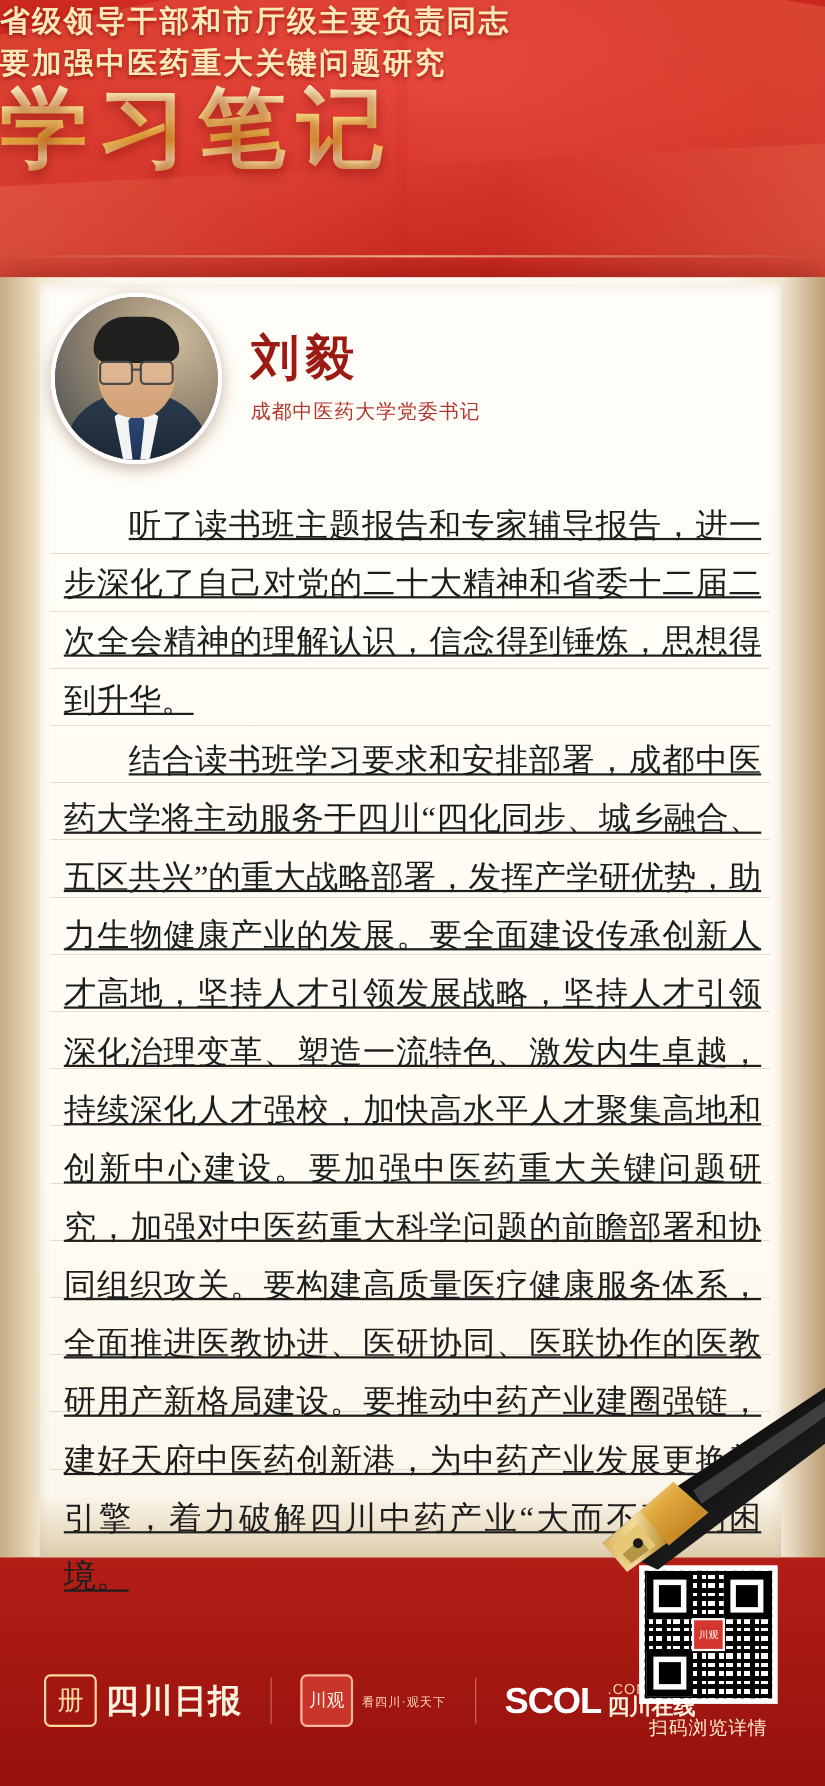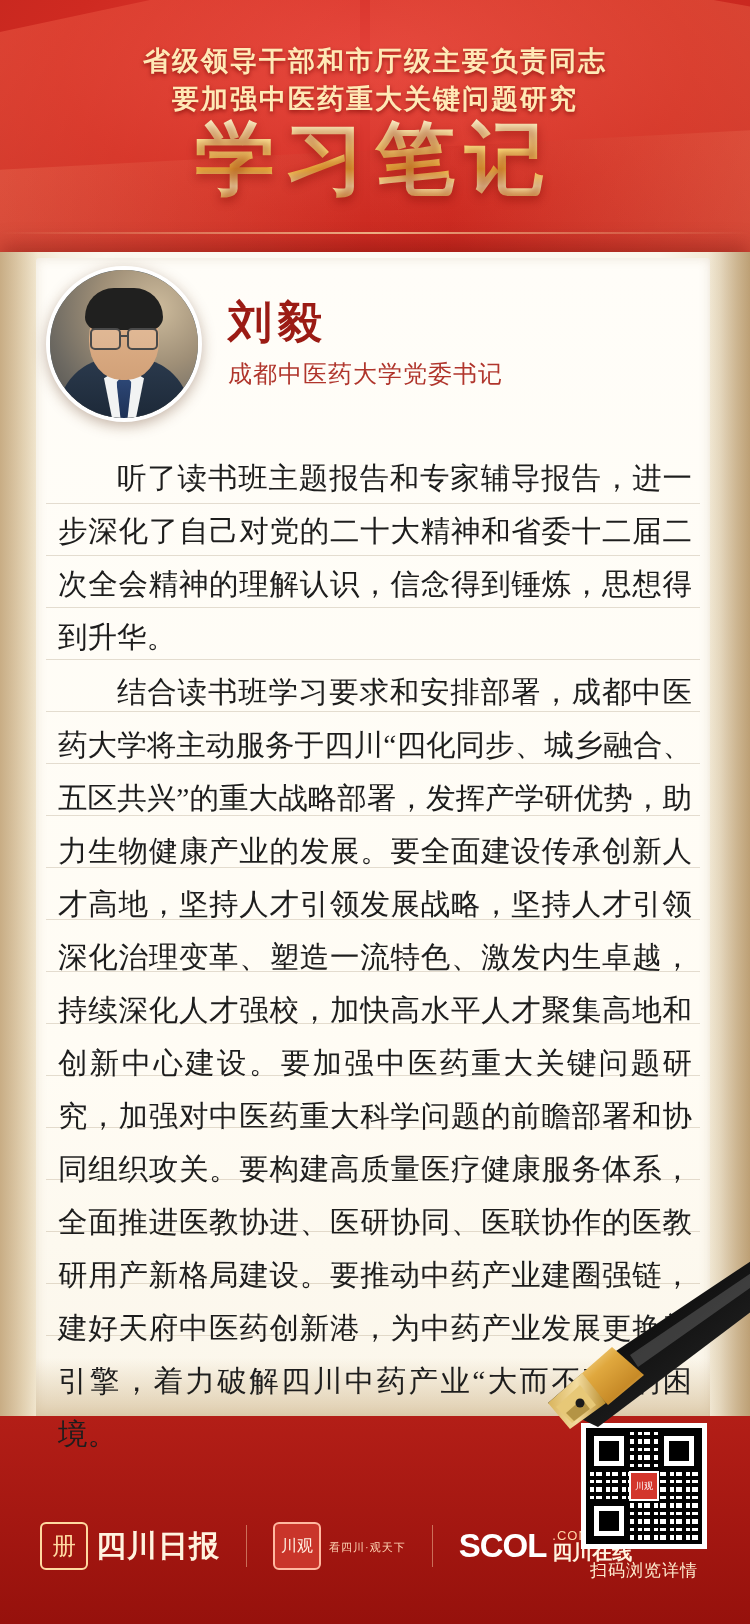--- a/index.html
+++ b/index.html
@@ -44,22 +44,21 @@
     position: absolute;
     left: 0; right: 0; top: 232px;
     height: 2px;
     background: linear-gradient(90deg, rgba(255,220,150,0), rgba(255,225,170,.75), rgba(255,220,150,0));
   }
 
   
   .header {
     position: relative;
     z-index: 5;
-    padding-top: 42px;
-    text-align: center;
+    text-align: left;
   }
   .kicker {
     font-family: "Liberation Sans", "DejaVu Sans", sans-serif;
     color: #ffe9b6;
     font-size: 27px;
     font-weight: bold;
     letter-spacing: 2px;
     line-height: 1.42;
     text-shadow: 0 2px 4px rgba(110,5,2,.65);
   }
@@ -207,41 +206,42 @@
     font-family: "Liberation Sans", "DejaVu Sans", sans-serif;
     font-size: 44px;
     font-weight: bold;
     color: #9b1b14;
     letter-spacing: 6px;
     line-height: 1.1;
   }
   .p-role {
     margin-top: 12px;
     font-family: "Liberation Sans", "DejaVu Sans", sans-serif;
-    font-size: 24px;
+    font-size: 18px;
     color: #b0352c;
     letter-spacing: 1px;
   }
 
   
   .article {
     position: absolute;
     left: 58px;
     right: 58px;
     top: 452px;
     z-index: 6;
     color: #1d1d1d;
     font-size: 29.5px;
     line-height: 53px;
     text-align: justify;
     font-family: "Liberation Serif", "DejaVu Serif", serif;
   }
   .article p {
     margin: 0 0 2px 0;
     text-indent: 2em;
+    text-decoration: underline;
   }
   .ruled {
     position: absolute;
     left: 46px; right: 50px; top: 452px;
     height: 905px;
     z-index: 5;
     background: repeating-linear-gradient(
       180deg,
       rgba(120,95,60,0) 0px,
       rgba(120,95,60,0) 51px,

